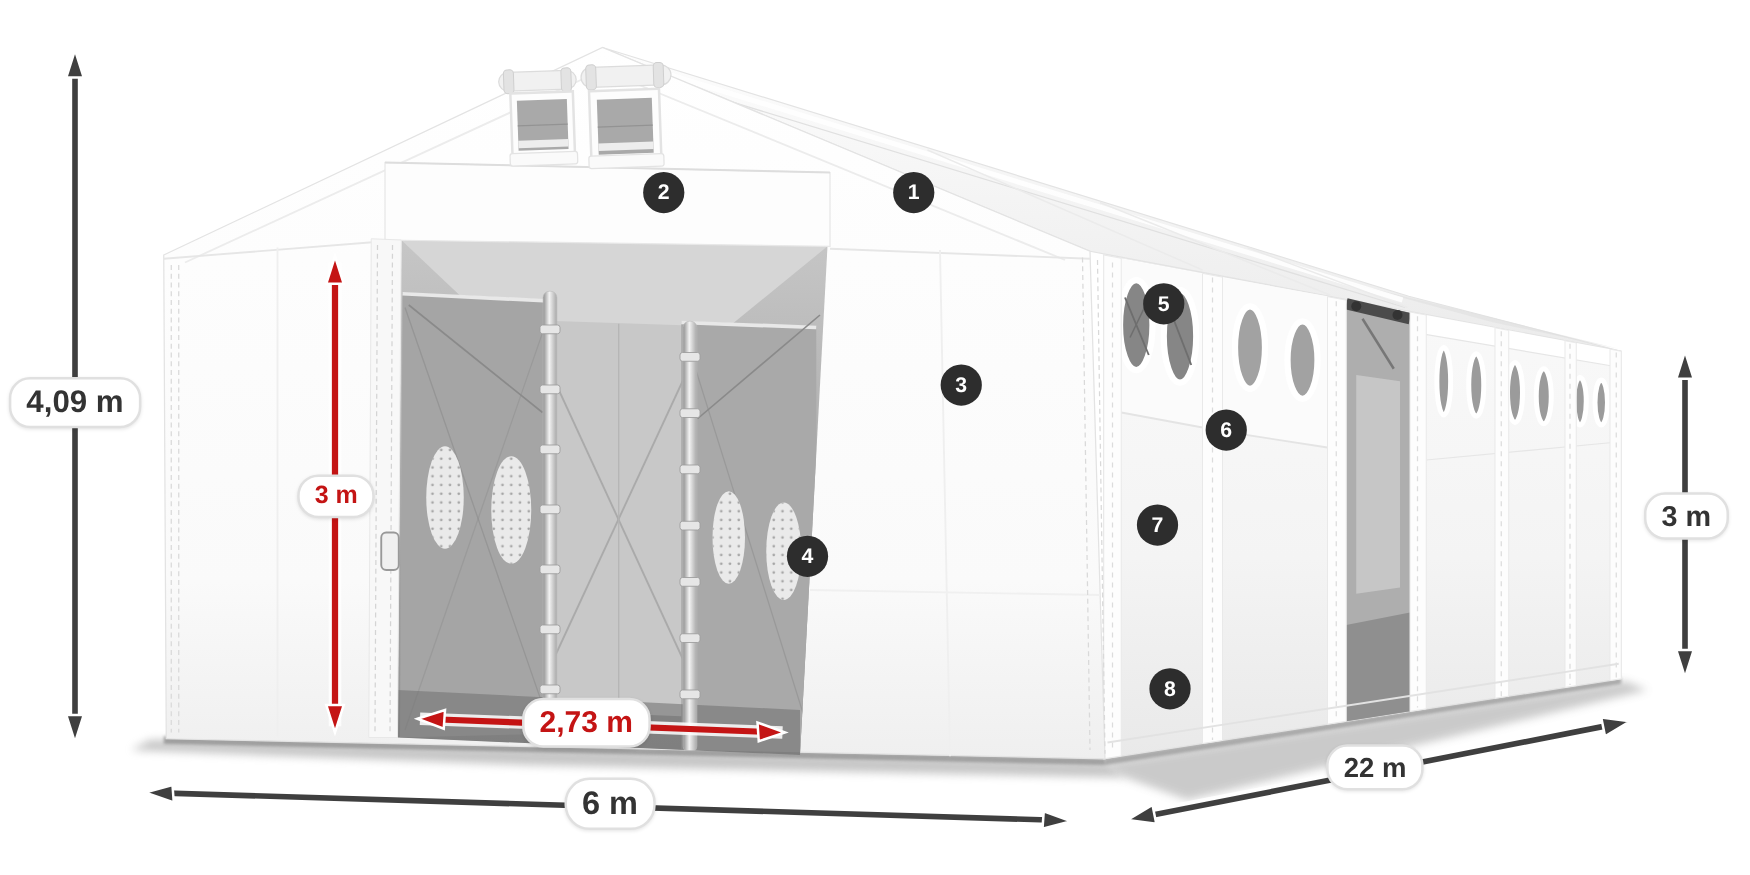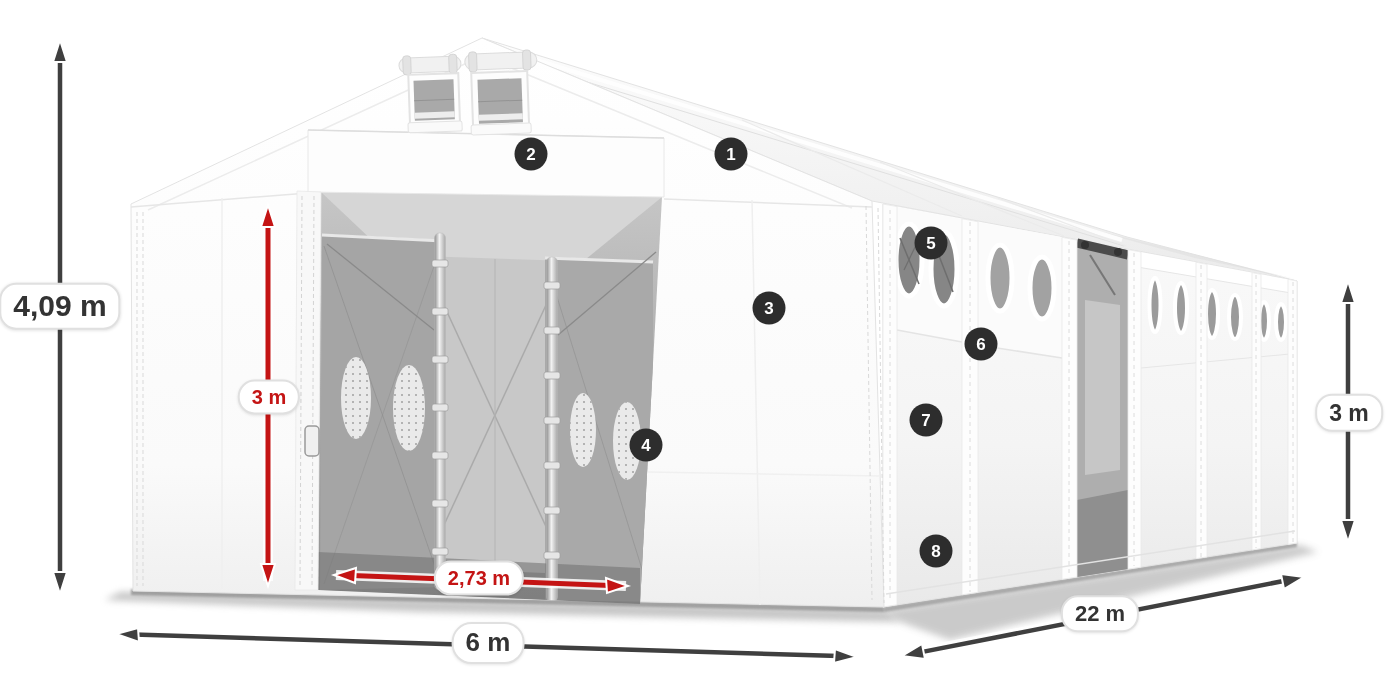--- a/index.html
+++ b/index.html
@@ -8,23 +8,23 @@
     font-family:"Liberation Sans", sans-serif;
   }
   #tent-svg{position:absolute;left:0;top:0;}
   .pill{
     position:absolute;transform:translate(-50%,-50%);
     background:#ffffff;border:2px solid #e0e0e0;border-radius:17px;
     padding:4px 12px;font-weight:bold;color:#333333;white-space:nowrap;
     box-shadow:0 1px 3px rgba(0,0,0,0.10);z-index:5;line-height:1.15;
   }
   .pill.red{color:#c41414;}
-  #lbl-total{left:60px;top:306px;font-size:30px;}
+  #lbl-total{left:60px;top:322px;font-size:25px;}
   #lbl-door-h{left:269px;top:397px;font-size:20px;}
-  #lbl-door-w{left:479px;top:578px;font-size:20px;}
+  #lbl-door-w{left:469px;top:578px;font-size:24px;}
   #lbl-width{left:488px;top:643px;font-size:26px;border-radius:20px;}
   #lbl-length{left:1100px;top:614px;font-size:22px;}
   #lbl-side-h{left:1349px;top:413px;font-size:23px;}
   .hotspot{
     position:absolute;transform:translate(-50%,-50%);
     width:33px;height:33px;border-radius:50%;background:#2d2d2d;color:#ffffff;
     font-size:17px;font-weight:bold;display:flex;align-items:center;justify-content:center;
     z-index:6;cursor:pointer;
   }
   #hs-1{left:731px;top:154px;} #hs-2{left:531px;top:154px;}

